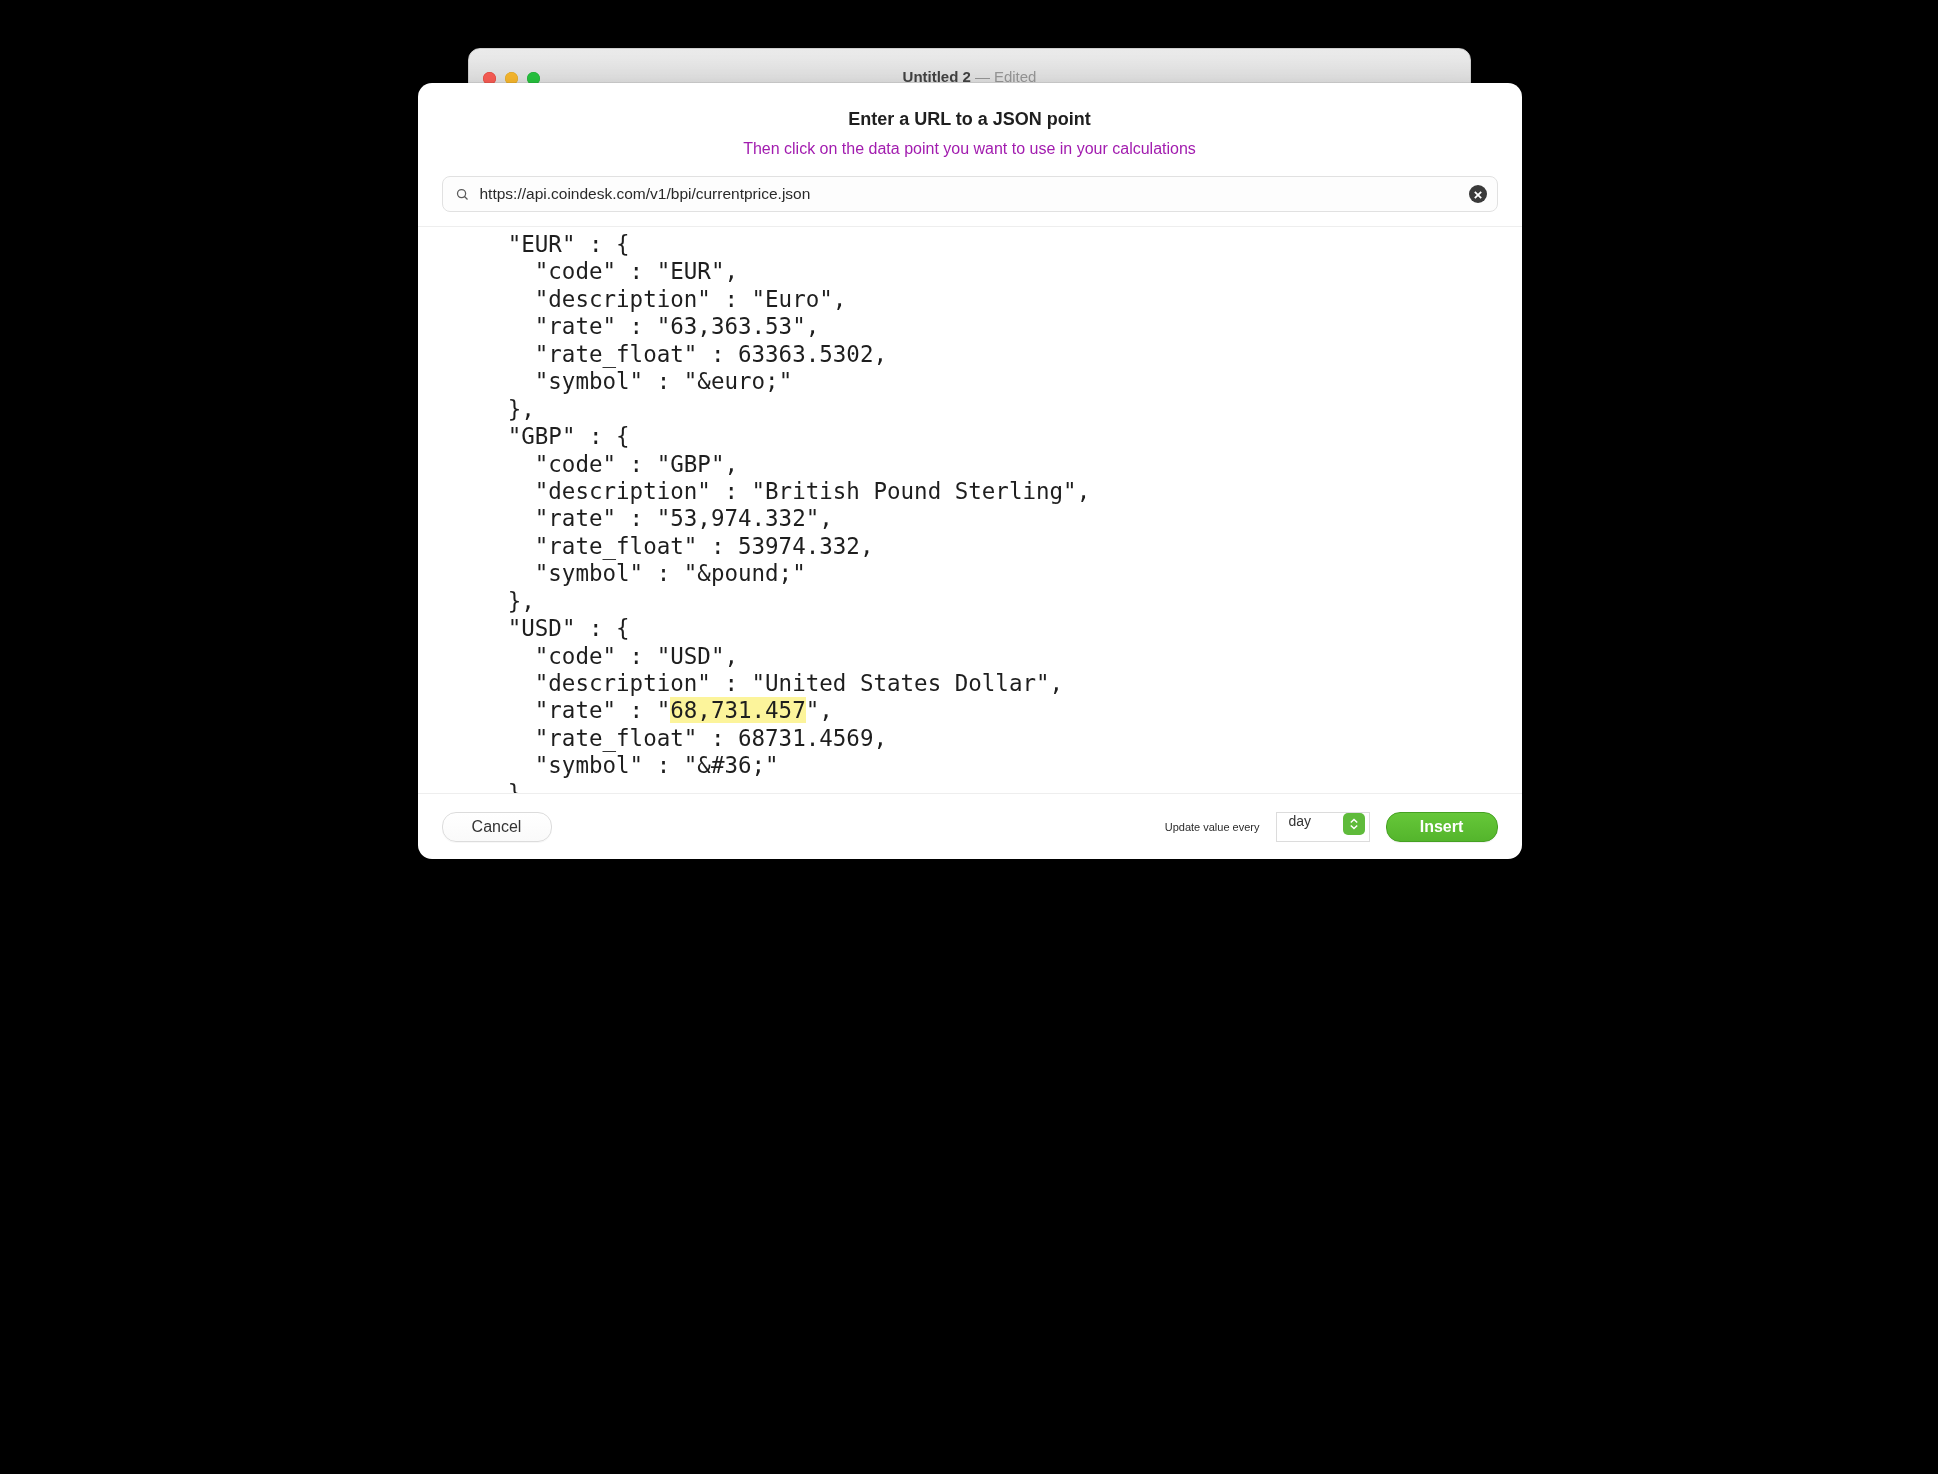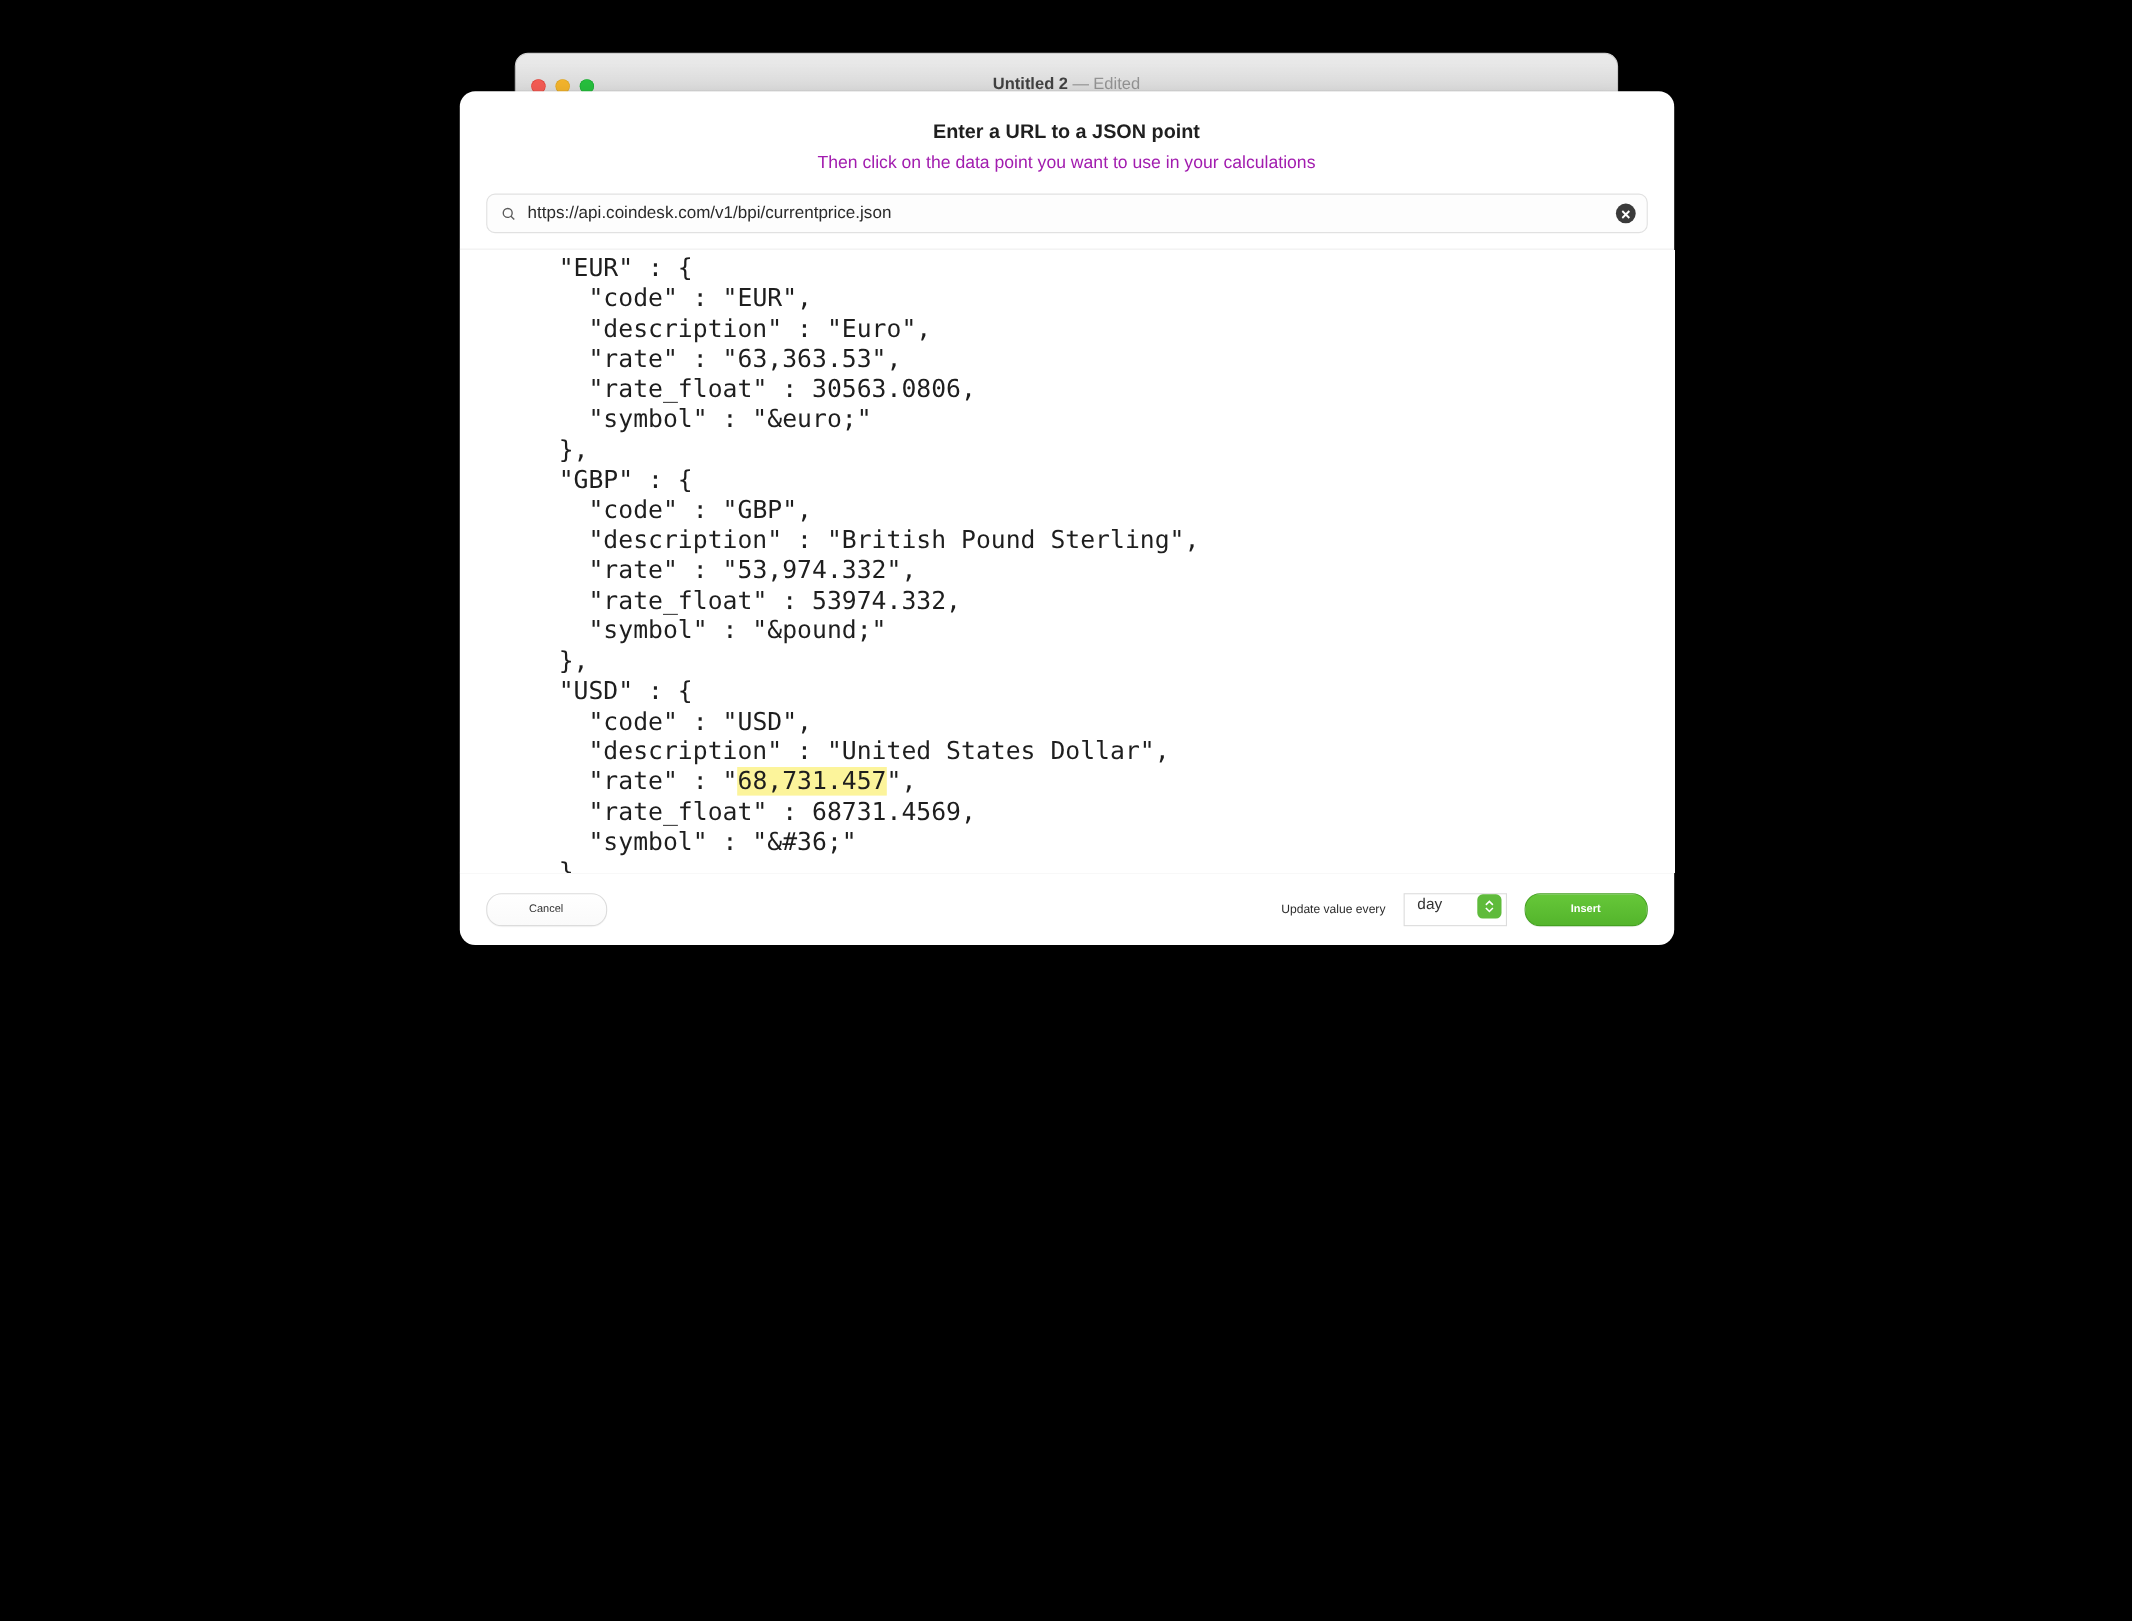--- a/index.html
+++ b/index.html
@@ -135,21 +135,21 @@
     border-top:1px solid #eeeeee;
     height: 66px;
     display:flex;
     align-items:center;
     padding: 0 24px;
     gap: 16px;
   }
   .btn {
     height: 30px;
     border-radius: 14px;
-    font-size: 10px;
+    font-size: 16px;
     padding: 0 18px;
     border:1px solid #dcdcdc;
     background: linear-gradient(#fff,#fafafa);
     color:#333;
     box-shadow: 0 1px 0 rgba(0,0,0,.03);
     cursor:pointer;
   }
   .btn.cancel { min-width:110px; }
   .spacer { flex:1; }
   .update-label {
@@ -229,21 +229,21 @@
         </span>
       </button>
     </div>
     <div class="divider"></div>
   </div>
 
   <div class="json-view">    "<span>EUR</span>" : {
       "<span>code</span>" : "<span>EUR</span>",
       "<span>description</span>" : "<span>Euro</span>",
       "<span>rate</span>" : "<span>63,363.53</span>",
-      "<span>rate_float</span>" : <span>30563.0806</span>,
+      "<span>rate_float</span>" : <span>63363.5302</span>,
       "<span>symbol</span>" : "<span>&amp;euro;</span>"
     },
     "<span>GBP</span>" : {
       "<span>code</span>" : "<span>GBP</span>",
       "<span>description</span>" : "<span>British Pound Sterling</span>",
       "<span>rate</span>" : "<span>53,974.332</span>",
       "<span>rate_float</span>" : <span>53974.332</span>,
       "<span>symbol</span>" : "<span>&amp;pound;</span>"
     },
     "<span>USD</span>" : {

